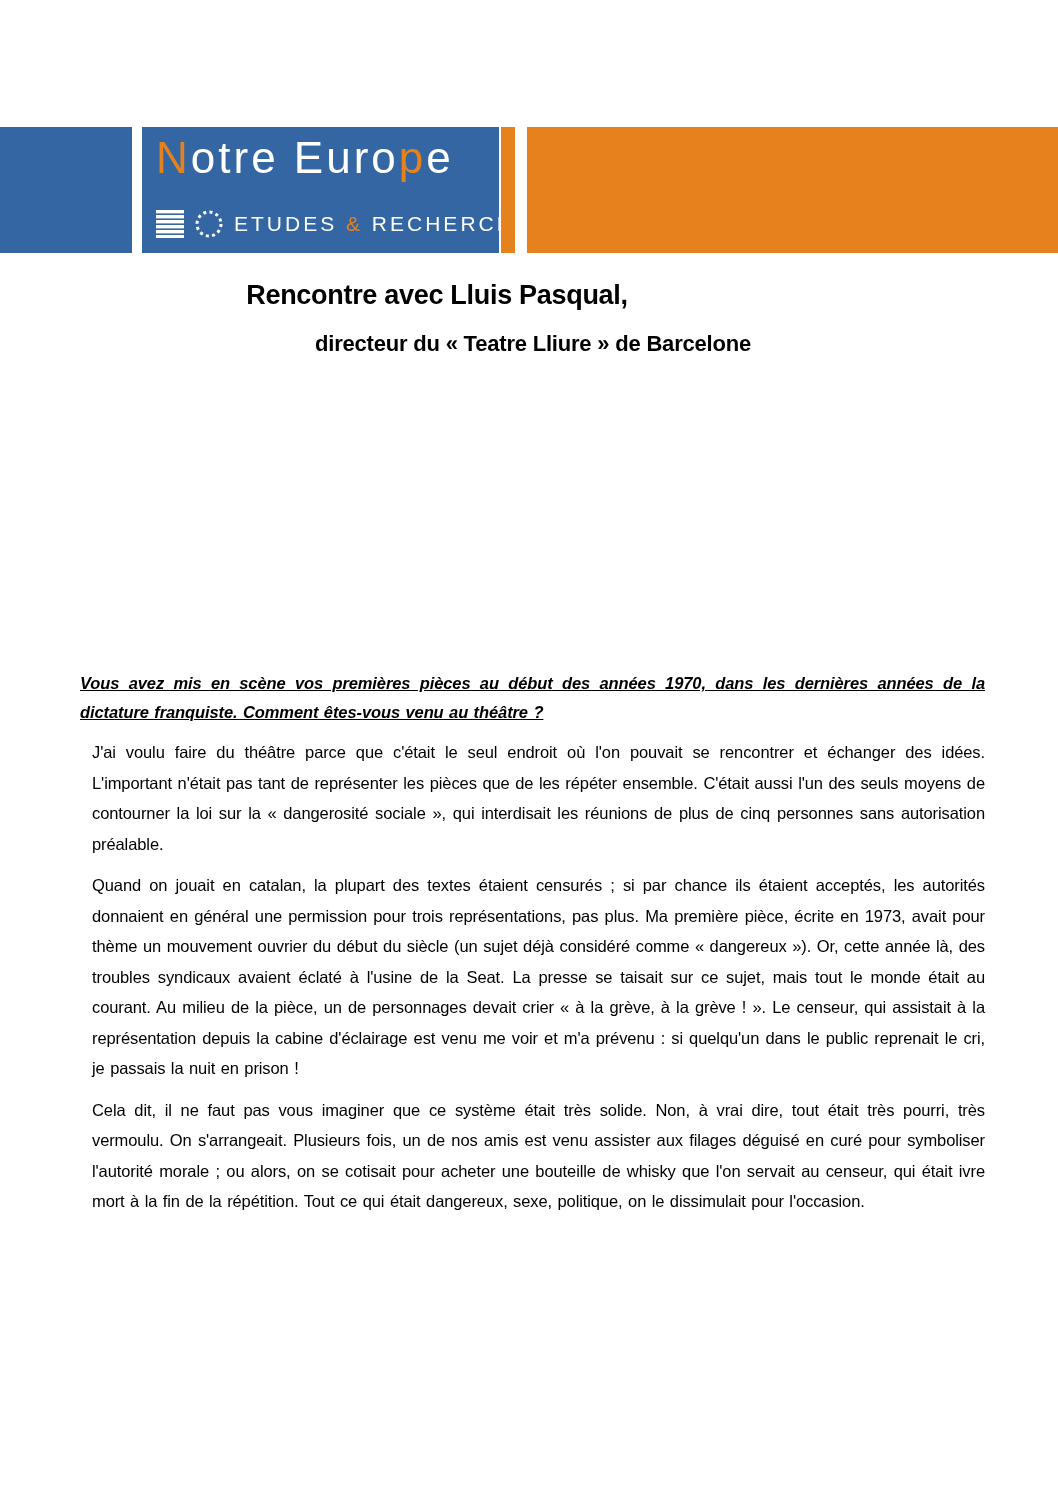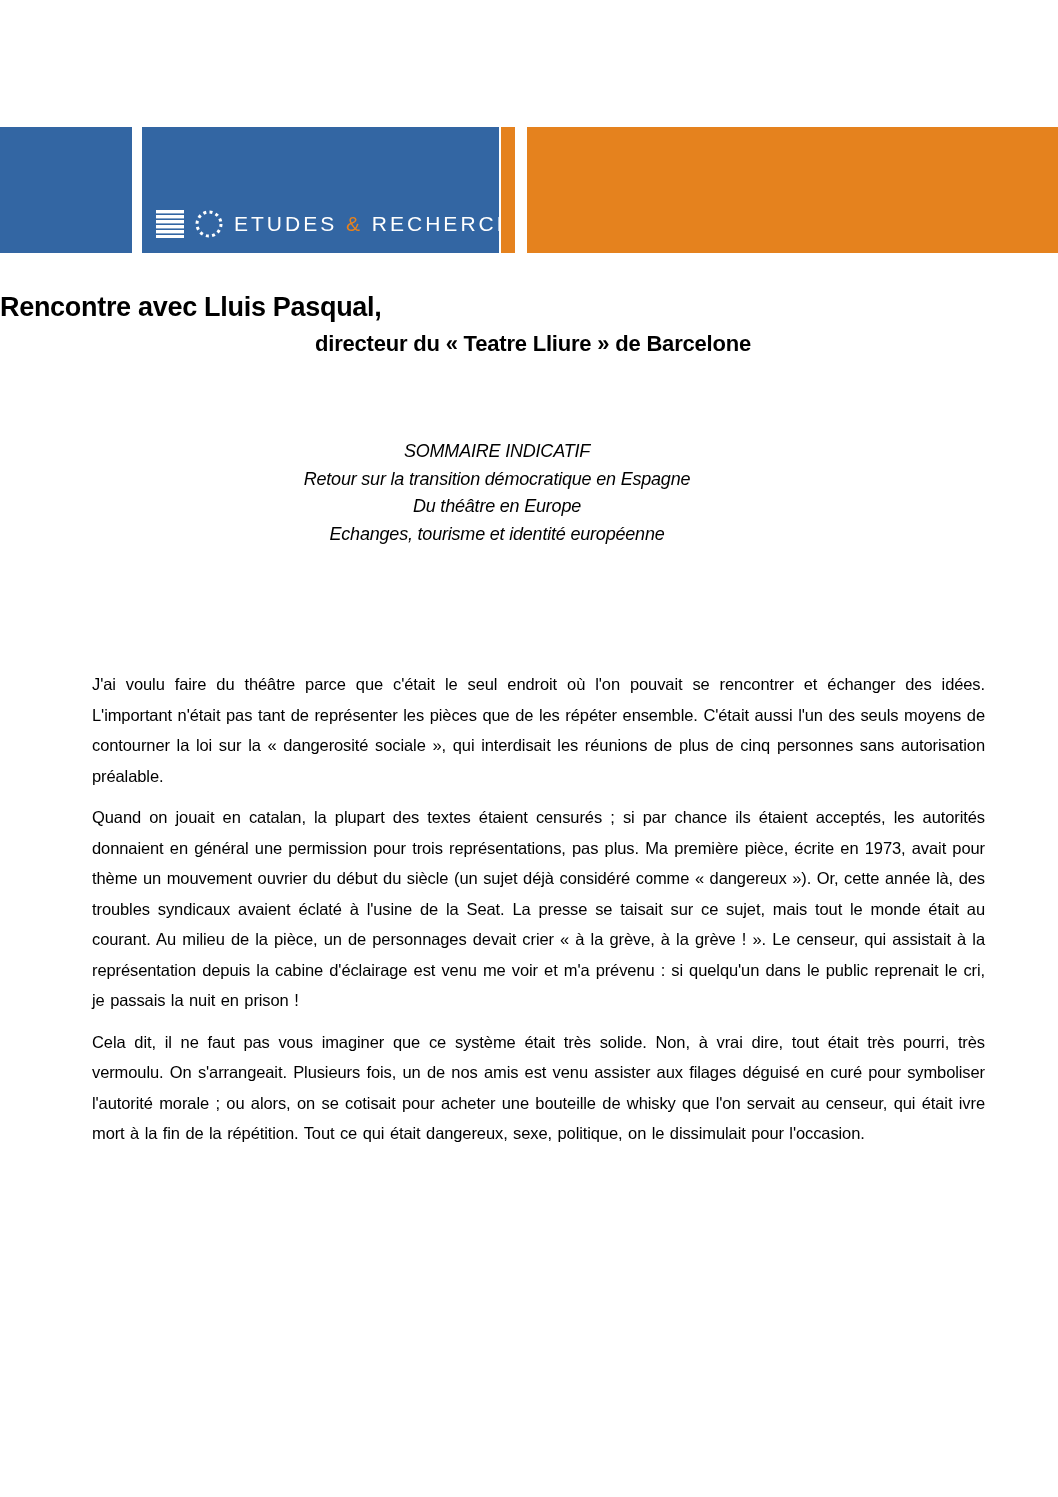--- a/index.html
+++ b/index.html
@@ -60,23 +60,23 @@
     font-size: 21px;
     letter-spacing: 3px;
     color: #ffffff;
     white-space: nowrap;
   }
   .brand-tagline .accent { color: #E5821E; }
   .icon svg { display: block; }
 
   
   .title-line1 {
-    left: 0; top: 292px;
+    left: 0; top: 280px;
     width: 874px;
-    text-align: left;
+    text-align: center;
     font-size: 27px;
     font-weight: 700;
     letter-spacing: -0.3px;
   }
   .title-line2 {
     left: 0; top: 331px;
     width: 994px;
     text-align: center;
     font-size: 22px;
     font-weight: 700;
@@ -115,20 +115,23 @@
   .para { margin: 0 0 11px 12px; }
 </style>
 </head>
 <body>
 
 <div class="page">
 
   <div class="abs left-block"></div>
 
   <div class="abs brand-box">
+    <div class="brand-name">
+      <span class="accent">N</span><span>otre Euro</span><span class="accent">p</span><span>e</span>
+    </div>
     <div class="brand-sub">
       <span class="icon">
         <svg width="28" height="28" viewBox="0 0 28 28">
           <rect x="0" y="0" width="28" height="3.4" fill="#ffffff"></rect>
           <rect x="0" y="5" width="28" height="3.4" fill="#ffffff"></rect>
           <rect x="0" y="10" width="28" height="3.4" fill="#ffffff"></rect>
           <rect x="0" y="15" width="28" height="3.4" fill="#ffffff"></rect>
           <rect x="0" y="20" width="28" height="3.4" fill="#ffffff"></rect>
           <rect x="0" y="25" width="28" height="3" fill="#ffffff"></rect>
         </svg>
@@ -143,26 +146,21 @@
       </span>
     </div>
   </div>
 
   <div class="abs orange-strip"></div>
   <div class="abs orange-band"></div>
 
   <div class="abs title-line1">Rencontre avec Lluis Pasqual,</div>
   <div class="abs title-line2">directeur du « Teatre Lliure » de Barcelone</div>
 
-  <div class="abs summary">
-    <div>SOMMAIRE INDICATIF</div>
-    <div>Retour sur la  transition démocratique en Espagne</div>
-    <div>Du théâtre en Europe</div>
-    <div>Echanges, tourisme et identité européenne</div>
-  </div>
 
   <div class="abs main-text">
+    <p class="question">Vous avez mis en scène vos premières pièces au début des années 1970, dans les dernières années de la dictature franquiste. Comment êtes-vous venu au théâtre ?</p>
     <p class="para">J'ai voulu faire du théâtre parce que c'était le seul endroit où l'on pouvait se rencontrer et échanger des idées. L'important n'était pas tant de représenter les pièces que de les répéter ensemble. C'était aussi l'un des seuls moyens de contourner la loi sur la « dangerosité sociale », qui interdisait les réunions de plus de cinq personnes sans autorisation préalable.</p>
     <p class="para">Quand on jouait en catalan, la plupart des textes étaient censurés ; si par chance ils étaient acceptés, les autorités donnaient en général une permission pour trois représentations, pas plus. Ma première pièce, écrite en 1973, avait pour thème un mouvement ouvrier du début du siècle (un sujet déjà considéré comme « dangereux »). Or, cette année là, des troubles syndicaux avaient éclaté à l'usine de la Seat. La presse se taisait sur ce sujet, mais tout le monde était au courant. Au milieu de la pièce, un de personnages devait crier « à la grève, à la grève ! ».  Le censeur, qui assistait à la représentation depuis la cabine d'éclairage est venu me voir et m'a prévenu : si quelqu'un dans le public reprenait le cri, je passais la nuit en prison !</p>
     <p class="para">Cela dit, il ne faut pas vous imaginer que ce système était très solide. Non, à vrai dire, tout était très pourri, très vermoulu. On s'arrangeait. Plusieurs fois, un de nos amis est venu assister aux filages déguisé en curé pour symboliser l'autorité morale ; ou alors, on se cotisait pour acheter une bouteille de whisky que l'on servait au censeur, qui était ivre mort à la fin de la répétition. Tout ce qui était dangereux, sexe, politique, on le dissimulait pour l'occasion.</p>
   </div>
 
 </div>
 
 </body></html>

